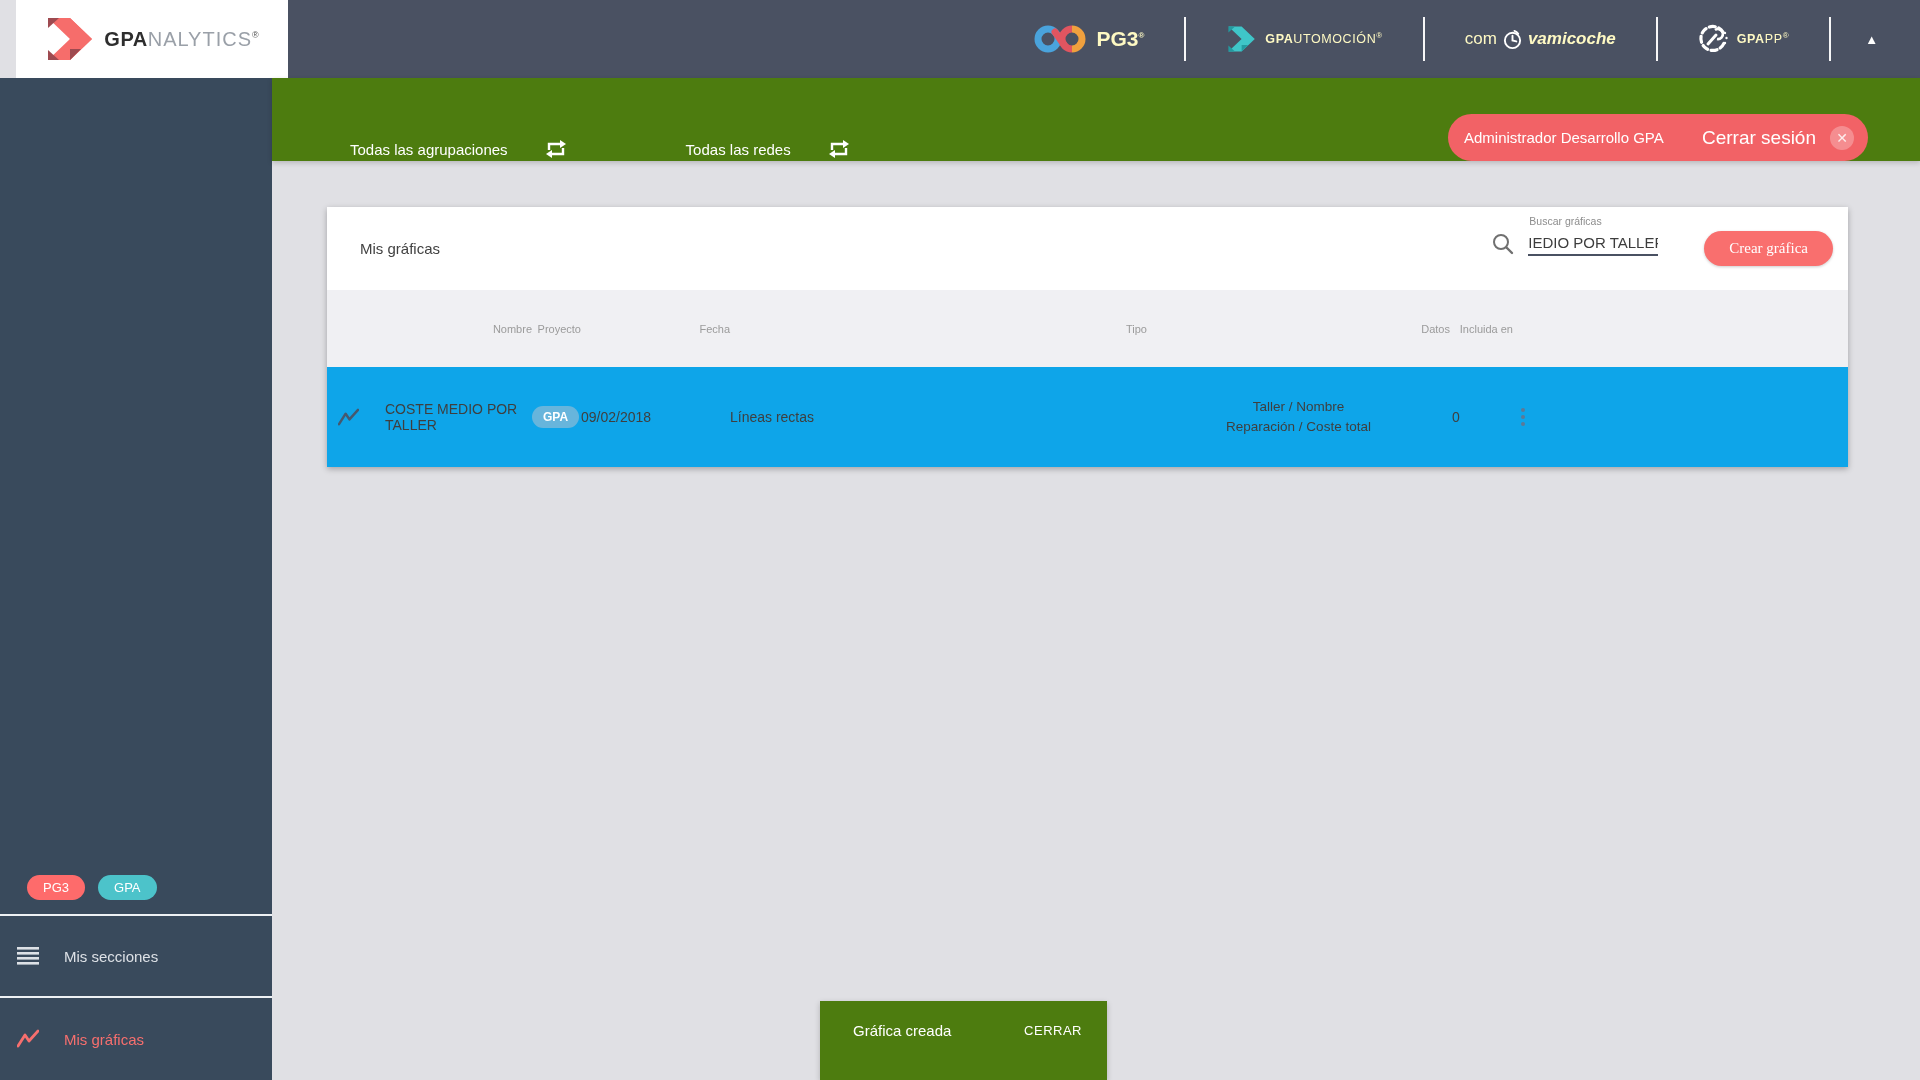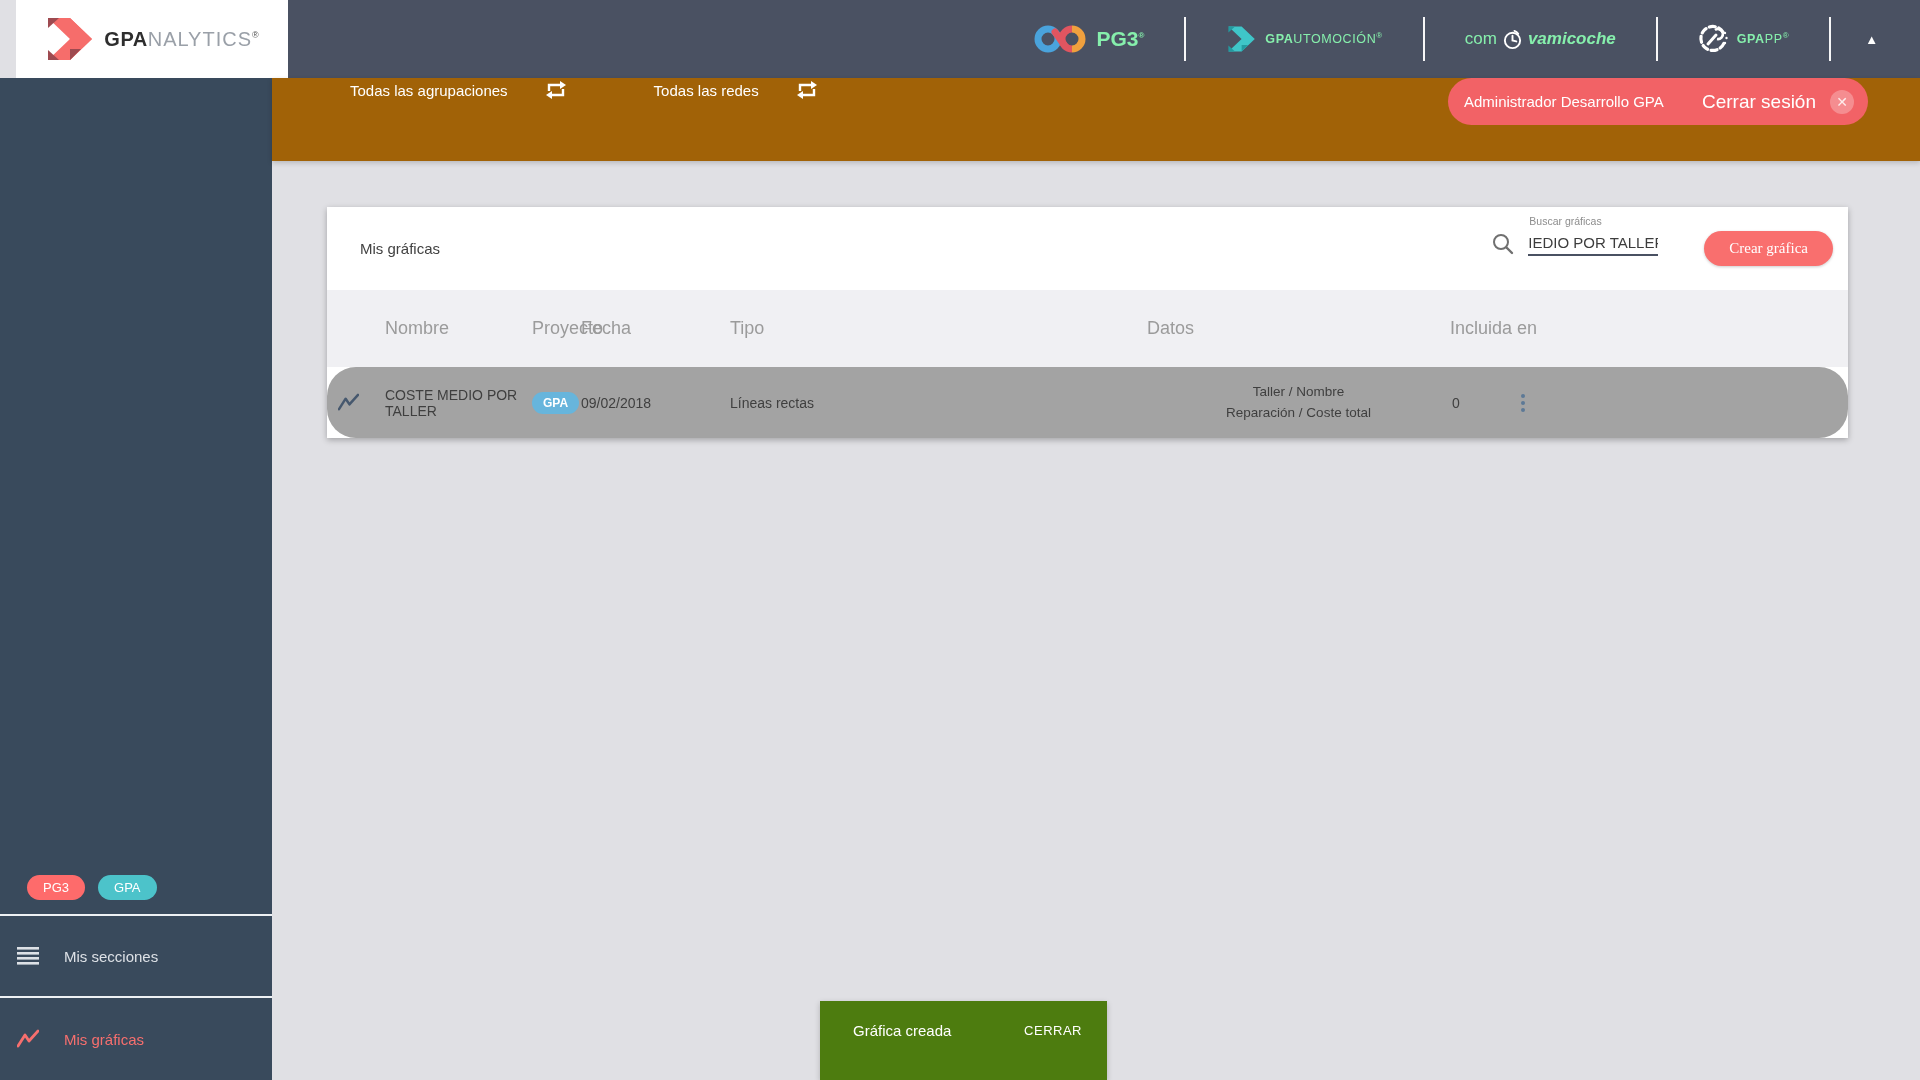--- a/index.html
+++ b/index.html
@@ -6,21 +6,21 @@
   .app{position:relative;width:1920px;height:1080px;overflow:hidden;background:#e0e0e4;
        font-family:"Liberation Sans",sans-serif;-webkit-font-smoothing:antialiased;}
 
   
   .topbar{position:absolute;left:16px;top:0;width:1920px;height:78px;background:#4a5162;display:flex;}
   .logo-area{width:272px;height:78px;background:#ffffff;display:flex;align-items:center;justify-content:center;gap:10px;flex:none;}
   .ga-text{font-size:20px;letter-spacing:1px;color:#9aa0a8;white-space:nowrap;}
   .ga-text b{color:#2e2e2e;font-weight:bold;letter-spacing:0.5px;}
   .ga-reg{font-size:9px;color:#555;vertical-align:super;}
   .apps{margin-left:auto;display:flex;align-items:center;padding-right:58px;}
-  .top-app{display:flex;align-items:center;gap:9px;margin:0 40px;color:#86efac;white-space:nowrap;}
+  .top-app{display:flex;align-items:center;gap:9px;margin:0 40px;color:#fef9c3;white-space:nowrap;}
   .top-app .big{font-size:21px;font-weight:bold;}
   .top-app .small{font-size:12.5px;letter-spacing:0.6px;}
   .top-app .small b{font-weight:bold;}
   .top-app .compra{font-size:17px;}
   .top-app .compra i{font-weight:600;}
   .sup{font-size:8px;vertical-align:super;}
   .vdiv{width:2px;height:44px;background:rgba(255,255,255,0.95);flex:none;}
   .collapse{margin-left:34px;color:#fff;font-size:13px;cursor:pointer;}
 
   
@@ -28,22 +28,22 @@
   .side-bottom{position:absolute;left:0;bottom:0;width:100%;}
   .badge-row{display:flex;gap:13px;padding:0 0 14px 27px;}
   .pill-badge{color:#fff;font-size:13px;padding:5px 16px;border-radius:14px;cursor:pointer;}
   .pill-pg3{background:#fe6b6b;}
   .pill-gpa{background:#4cc3ca;}
   .side-item{height:80px;display:flex;align-items:center;border-top:2px solid #eef1f4;
              padding-left:17px;gap:25px;color:#dde1e6;font-size:15px;cursor:pointer;}
   .side-item.active{color:#f76f6e;height:82px;}
 
   
-  .redbar{position:absolute;left:272px;top:78px;width:1648px;height:83px;background:#a16207;
-          box-shadow:0 2px 5px rgba(0,0,0,0.18);display:flex;align-items:flex-start;color:#fff;}
+  .redbar{position:absolute;left:272px;top:78px;width:1648px;height:83px;background:#4d7c0f;
+          box-shadow:0 2px 5px rgba(0,0,0,0.18);display:flex;align-items:flex-end;color:#fff;gap:32px;}
   .filter{display:flex;align-items:center;gap:36px;font-size:15px;cursor:pointer;}
   .f1{margin-left:78px;}
   .f2{margin-left:86px;}
   .user-pill{margin-left:auto;margin-right:52px;height:47px;background:#f26266;border-radius:24px;
              display:flex;align-items:center;padding:0 14px 0 16px;}
   .user-name{font-size:15px;color:#fff;width:238px;cursor:text;}
   .logout{font-size:19px;color:#fff;cursor:pointer;}
   .x-circle{width:24px;height:24px;margin-left:14px;border-radius:50%;background:rgba(255,255,255,0.28);
             display:flex;align-items:center;justify-content:center;color:#fdecec;font-size:14px;cursor:pointer;}
 
@@ -58,24 +58,24 @@
   .search-label{position:absolute;top:-17px;left:1px;font-size:10.5px;color:#8d8d8d;white-space:nowrap;}
   .search-input{width:100%;border:none;outline:none;border-bottom:2px solid #4a5162;
                 font-size:15px;color:#3d3d3d;padding:2px 0 3px 0;background:transparent;
                 font-family:"Liberation Sans",sans-serif;}
   .create-btn{margin-left:46px;margin-right:15px;background:#f96f6e;color:#fff;border:none;
               font-size:15px;padding:9px 25px;border-radius:19px;cursor:pointer;
               box-shadow:0 1px 3px rgba(0,0,0,0.2);font-family:Liberation Serif, serif;}
 
   
   .tgrid{display:grid;grid-template-columns:48px 157px 49px 149px 417px 303px 63px 1fr;align-items:center;}
-  .thead{height:77px;background:#f0f0f3;color:#9b9b9b;font-size:18px;}
+  .thead{height:77px;background:#f0f0f3;color:#9b9b9b;font-size:11px;text-align:right;}
   .th{white-space:nowrap;}
   .pad10{padding-left:10px;}
-  .trow{height:71px;background:#a3a3a3;color:#3f3f3f;font-size:14px;cursor:pointer;border-radius:29px;}
+  .trow{height:100px;background:#0ea5e9;color:#3f3f3f;font-size:14px;cursor:pointer;}
   .row-icon{padding-left:11px;display:flex;align-items:center;}
   .badge-gpa-row{display:inline-block;background:#67b5dc;color:#fff;font-size:12px;font-weight:bold;
                  padding:4px 11px;border-radius:11px;}
   .datos{font-size:13.5px;line-height:1.5;text-align:center;}
   .incl{padding-left:2px;}
   .kebab{display:flex;flex-direction:column;gap:3px;width:20px;align-items:center;cursor:pointer;}
   .kebab span{width:4px;height:4px;border-radius:50%;background:#5d7996;}
 
   
   .snackbar{position:absolute;left:820px;top:1001px;width:287px;height:79px;background:#4d7c0f;

